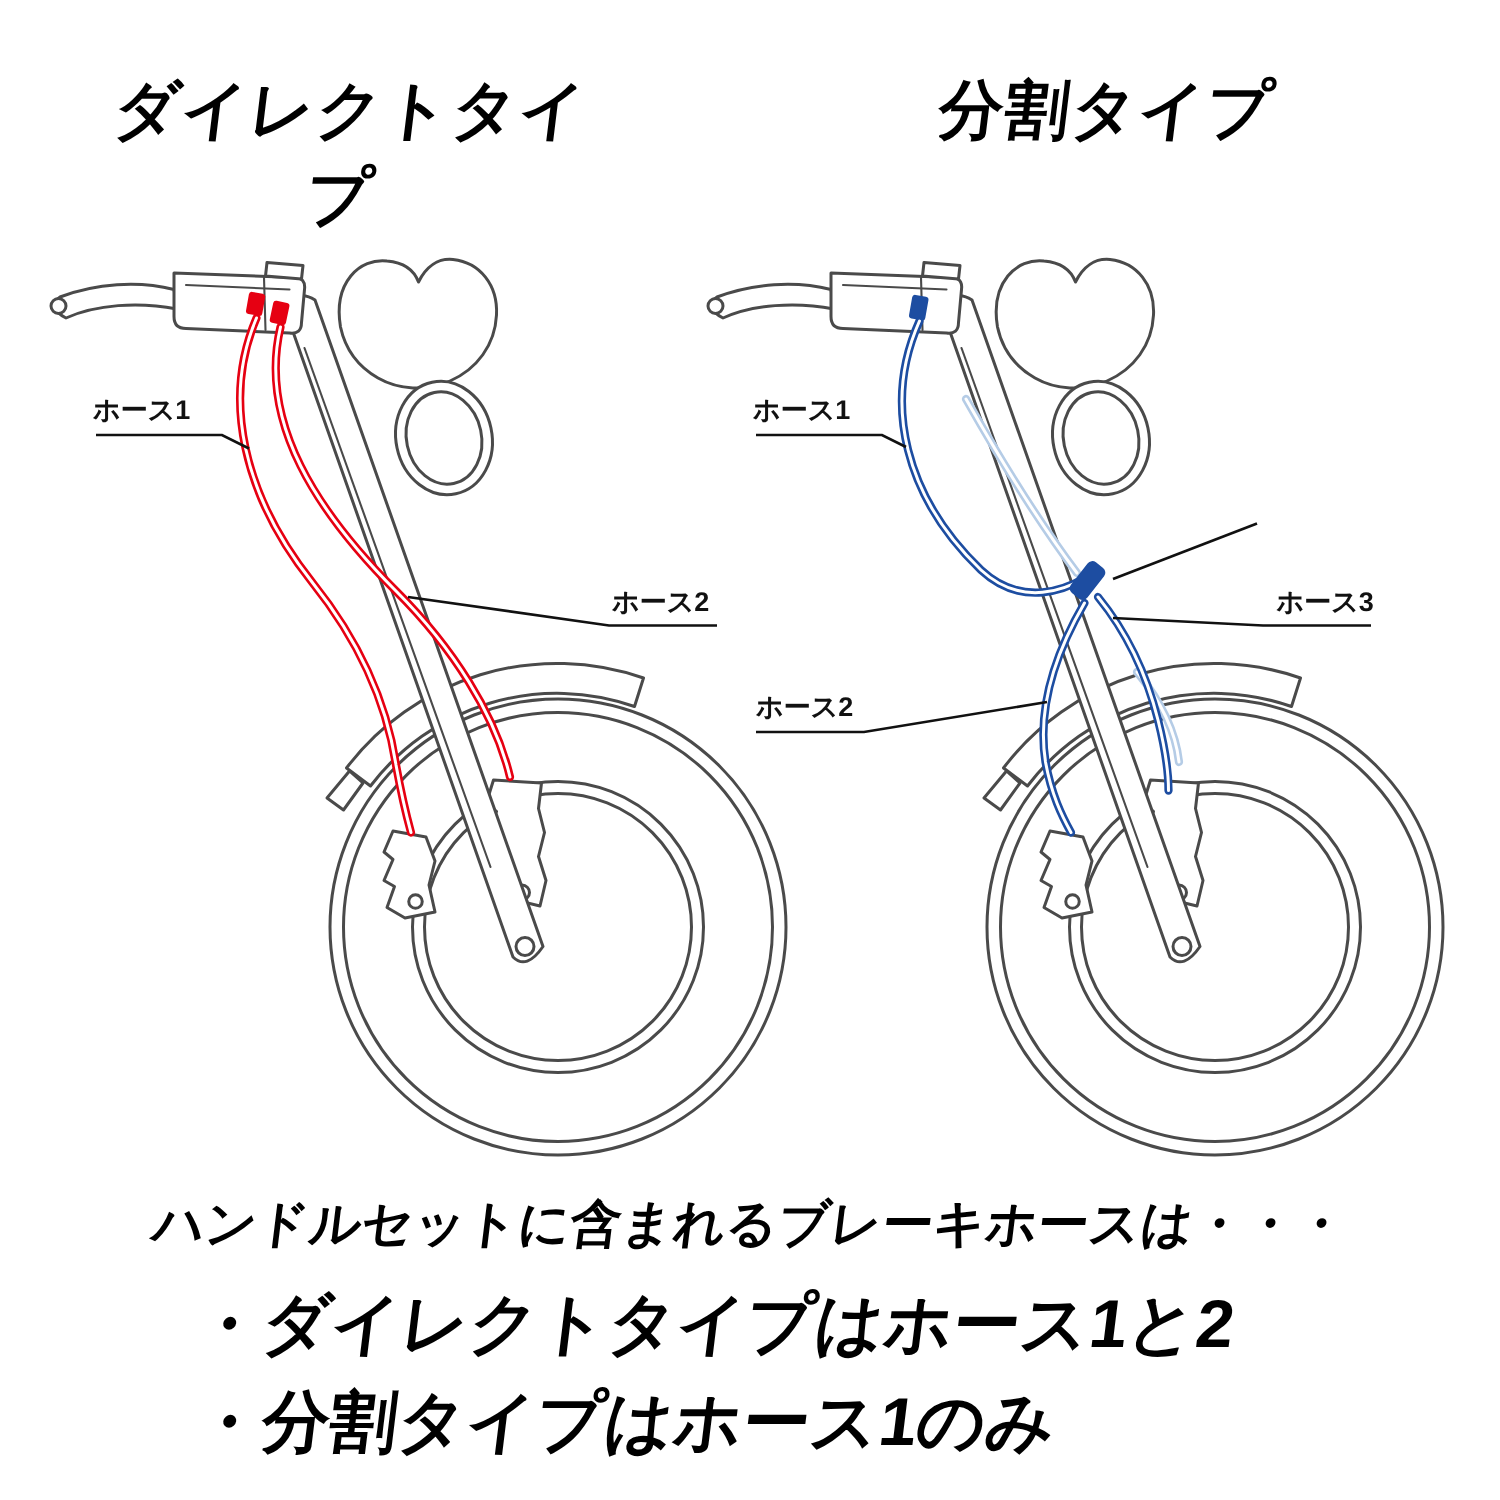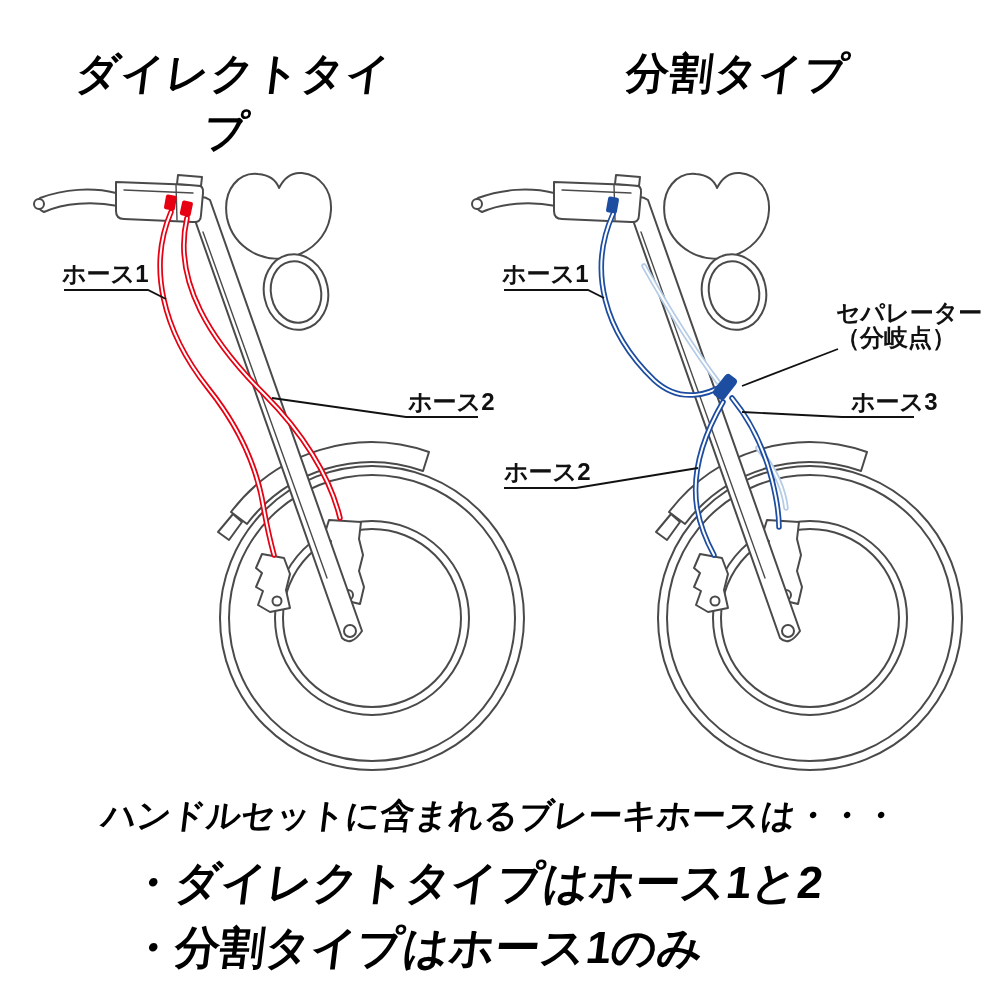--- a/index.html
+++ b/index.html
@@ -2,21 +2,21 @@
 <html><head>
 <meta charset="utf-8">
 <style>
   html,body{margin:0;padding:0;background:#fff;}
   #stage{position:relative;width:1000px;height:1000px;background:#fff;overflow:hidden;
          font-family:"Liberation Sans", sans-serif;color:#000;}
   svg{position:absolute;left:0;top:0;}
   .abs{position:absolute;}
   .title{font-size:43px;font-weight:900;text-align:center;letter-spacing:1px;}
   .title .skew{display:inline-block;transform:skewX(-7deg);}
-  .label{font-size:24px;font-weight:700;color:#111;line-height:25px;white-space:nowrap;}
+  .label{font-size:18px;font-weight:700;color:#111;line-height:25px;white-space:nowrap;}
   .intro{font-size:34px;font-weight:900;text-align:center;width:1000px;}
   .bullet{font-size:45px;font-weight:900;white-space:nowrap;}
   .skew{display:inline-block;transform:skewX(-7deg);}
   .hose-outer{fill:none;stroke-width:5.5;stroke-linecap:round;}
   .hose-inner{fill:none;stroke:#ffffff;stroke-width:2;stroke-linecap:round;}
   .hose-red{stroke:#e60012;}
   .hose-blue{stroke:#1d4da1;}
   .hose-light{stroke:#b5cce6;}
   .leader{fill:none;stroke:#111;stroke-width:1.8;}
 </style>
@@ -120,24 +120,20 @@
     <span class="skew">ダイレクトタイプ</span>
   </div>
   <div class="abs title" style="left:588px;top:45px;width:300px;">
     <span class="skew">分割タイプ</span>
   </div>
 
   <div class="abs label" style="left:62px;top:261px;">ホース1</div>
   <div class="abs label" style="left:408px;top:389px;">ホース2</div>
 
   <div class="abs label" style="left:502px;top:261px;">ホース1</div>
-  <div class="abs label" style="left:836px;top:300px;">
-    <div>セパレーター</div>
-    <div>（分岐点）</div>
-  </div>
   <div class="abs label" style="left:851px;top:389px;">ホース3</div>
   <div class="abs label" style="left:504px;top:459px;">ホース2</div>
 
   <div class="abs intro" style="left:0;top:793px;">
     <span class="skew">ハンドルセットに含まれるブレーキホースは・・・</span>
   </div>
   <div class="abs bullet" style="left:130px;top:853px;">
     <span class="skew">・ダイレクトタイプはホース1と2</span>
   </div>
   <div class="abs bullet" style="left:130px;top:918px;">

